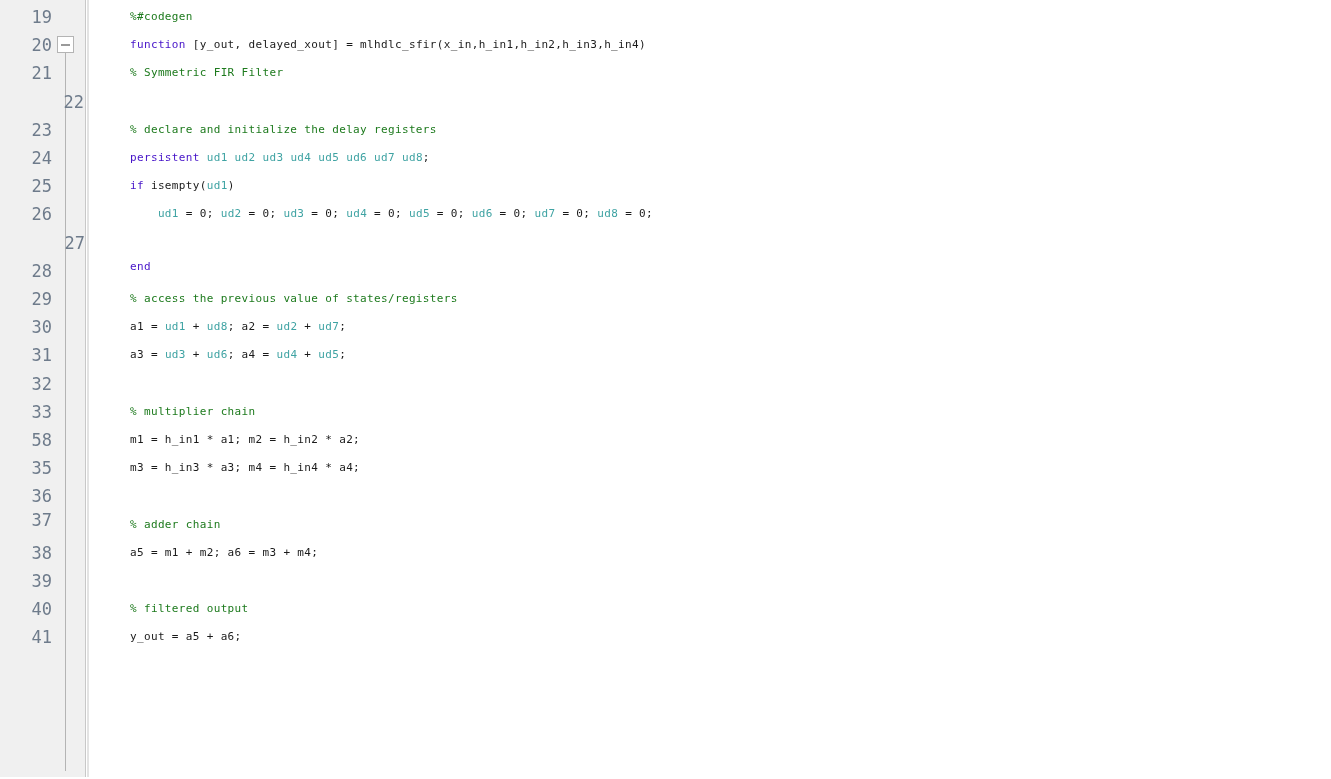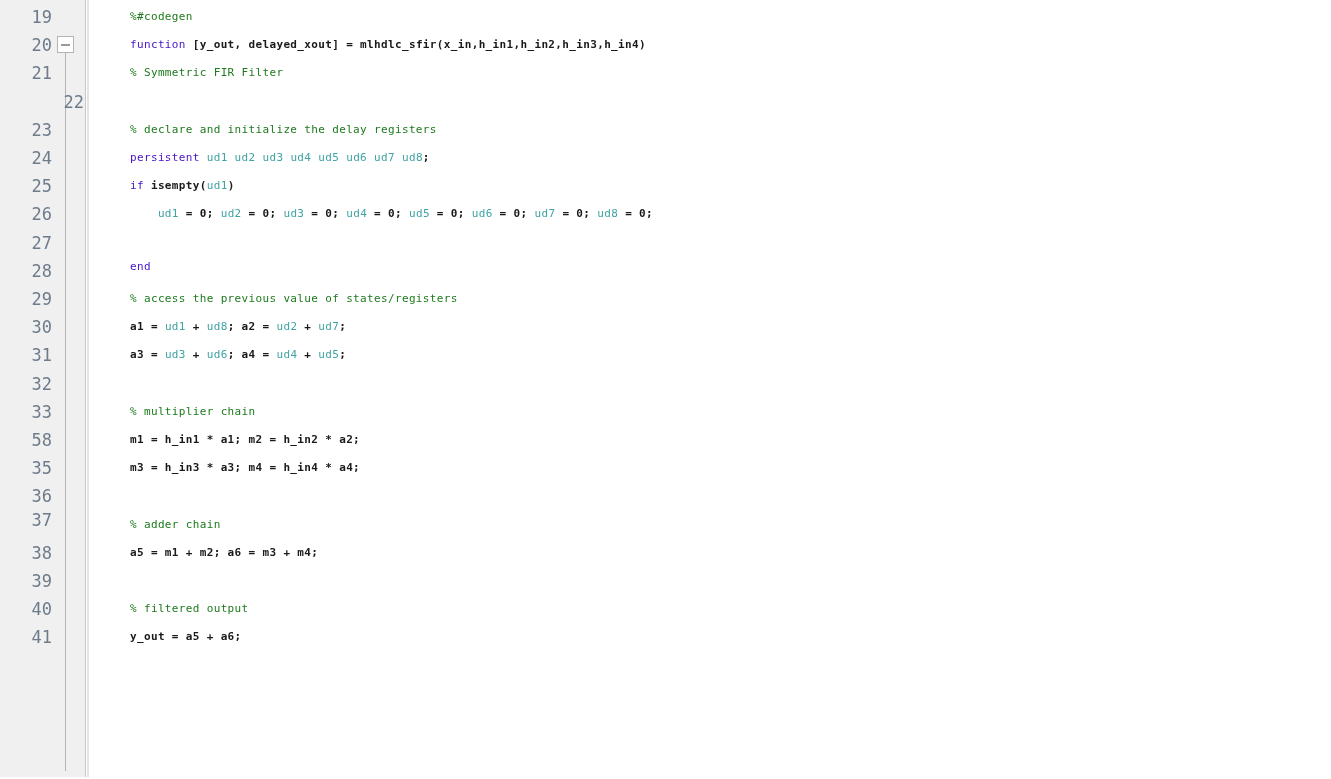--- a/index.html
+++ b/index.html
@@ -96,21 +96,21 @@
     font-family: "DejaVu Sans Mono", monospace;
     font-size: 11px;
     line-height: 28px;
     letter-spacing: 0.35px;
     color: #1a1a1a;
   }
 
   .tok-kw      { color: #4512c8; }
   .tok-comment { color: #1d7a1d; }
   .tok-persist { color: #3fa3a3; }
-  .tok-plain   { color: #1a1a1a; font-weight: bold; }
+  .tok-plain   { color: #1a1a1a; }
 
   
   #right-edge {
     position: absolute;
     left: 1320px;
     top: 0;
     width: 2px;
     height: 779px;
     background: #d0d0d0;
   }
@@ -136,21 +136,21 @@
 
   <div id="linenumbers">
       <div class="lineno" style="top: 3px;">19</div>
       <div class="lineno" style="top: 31.2px;">20</div>
       <div class="lineno" style="top: 59.4px;">21</div>
       <div class="lineno" style="top: 87.6px; padding-left: 32px;">22</div>
       <div class="lineno" style="top: 115.8px;">23</div>
       <div class="lineno" style="top: 144px;">24</div>
       <div class="lineno" style="top: 172.2px;">25</div>
       <div class="lineno" style="top: 200.4px;">26</div>
-      <div class="lineno" style="top: 228.6px;">27</div>
+      <div class="lineno" style="top: 228.6px; padding-left: 33px;">27</div>
       <div class="lineno" style="top: 256.8px;">28</div>
       <div class="lineno" style="top: 285px;">29</div>
       <div class="lineno" style="top: 313.2px;">30</div>
       <div class="lineno" style="top: 341.4px;">31</div>
       <div class="lineno" style="top: 369.6px;">32</div>
       <div class="lineno" style="top: 397.8px;">33</div>
       <div class="lineno" style="top: 426px;">58</div>
       <div class="lineno" style="top: 454.2px;">35</div>
       <div class="lineno" style="top: 482.4px;">36</div>
       <div class="lineno" style="top: 506px;">37</div>

